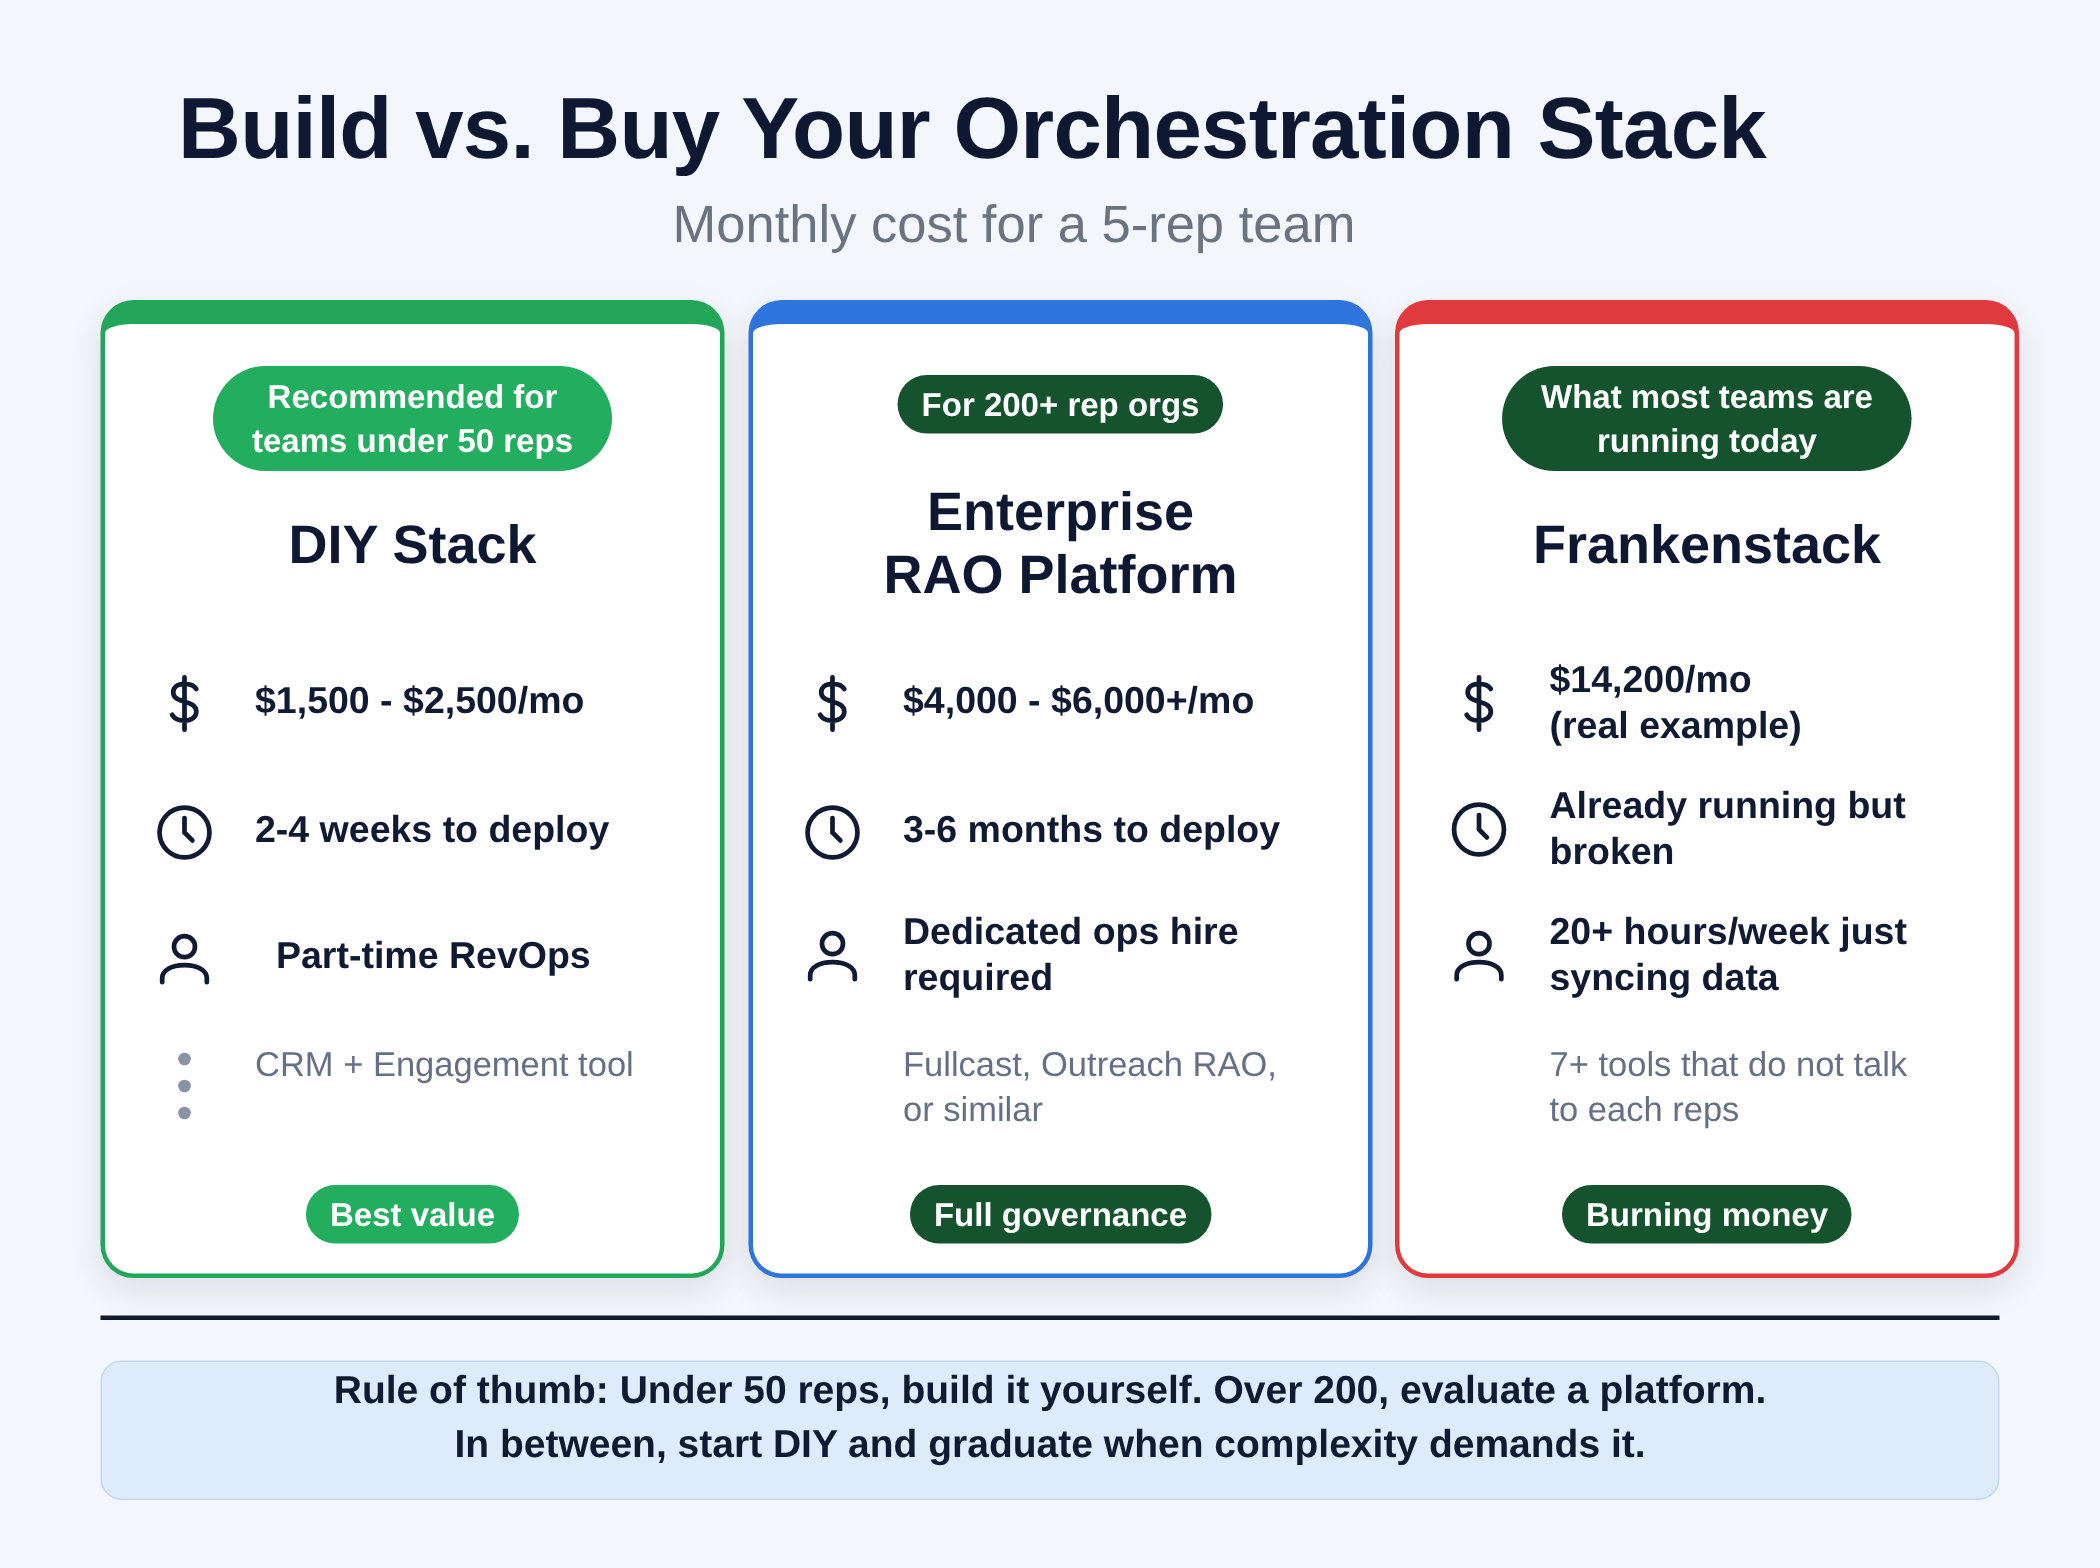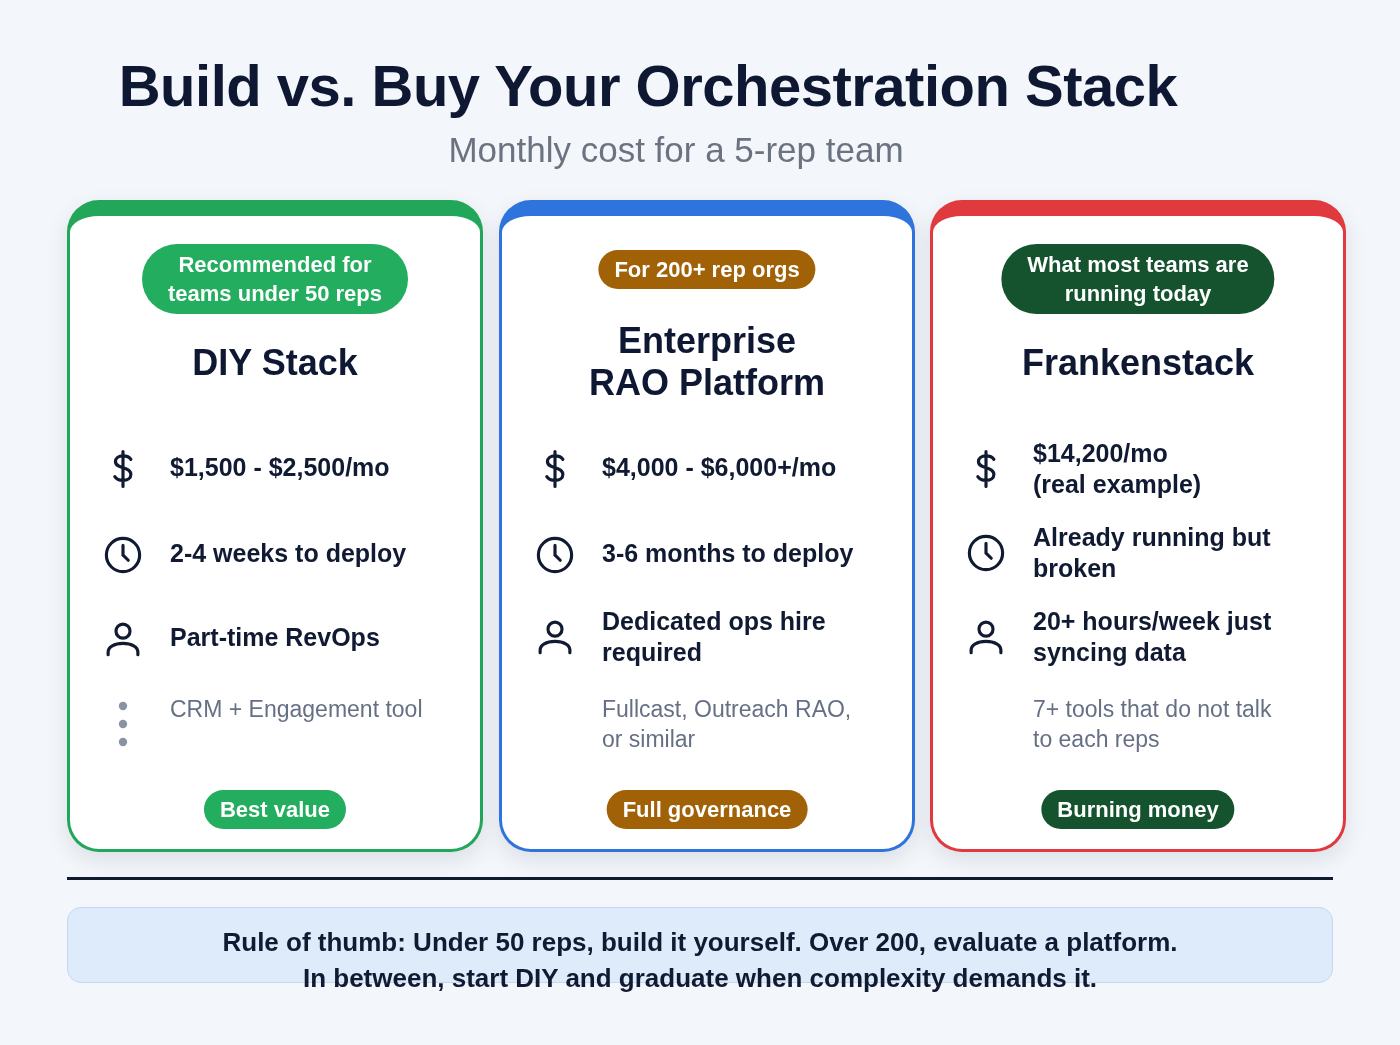--- a/index.html
+++ b/index.html
@@ -15,55 +15,55 @@
       position: absolute; left: 0; top: 52px; width: 1296px;
       text-align: center; font-size: 58px; font-weight: 700;
       color: #0f1833; letter-spacing: -0.5px;
     }
     .subtitle {
       position: absolute; left: 0; top: 130px; width: 1352px;
       text-align: center; font-size: 35px; color: #6b7280;
     }
     .card {
       position: absolute; top: 200px; width: 416px; height: 652px;
-      background: #fff; border-radius: 32px;
+      background: #fff; border-radius: 22px;
       border: 3px solid; border-top-width: 16px;
       box-shadow: 0 8px 22px rgba(20,30,60,0.10);
     }
     .card.green { left: 67px; border-color: #22a75a; }
     .card.blue  { left: 499px; border-color: #2f74dc; }
     .card.red   { left: 930px; border-color: #e0393e; }
     .pill {
       position: absolute; left: 50%; transform: translateX(-50%);
       color: #fff; font-weight: 700; font-size: 22px; line-height: 29px;
       text-align: center; border-radius: 40px; white-space: nowrap;
     }
     .green .pill { background: #23ad5e; }
-    .blue .pill  { background: #a16207; }
+    .blue .pill  { background: #14532d; }
     .red .pill   { background: #14532d; }
     .pill.top2 { top: 28px; padding: 6px 26px; }
     .pill.top1 { top: 34px; padding: 5px 16px; }
     .pill.bottom { top: 574px; padding: 5px 16px; font-size: 22px; }
     .card-title {
       position: absolute; left: 0; width: 100%; text-align: center;
       font-size: 36px; font-weight: 700; color: #0f1833; line-height: 42px;
     }
     .row { position: absolute; left: 30px; right: 20px; display: flex; align-items: flex-start; }
     .icon { width: 46px; height: 46px; flex: 0 0 46px; margin-right: 24px; display: flex; align-items: center; justify-content: center; }
     .icon svg { width: 42px; height: 42px; }
     .row-text { font-size: 25px; font-weight: 700; color: #111a33; line-height: 31px; }
     .row-note { font-size: 23px; color: #667085; line-height: 30px; }
     .divider {
       position: absolute; left: 67px; top: 877px; width: 1266px; height: 3px; background: #121a30;
     }
     .footer {
-      position: absolute; left: 67px; top: 907px; width: 1266px; height: 76px;
+      position: absolute; left: 67px; top: 907px; width: 1266px; height: 93px;
       background: #deebfa; border: 1px solid #c5d8ef; border-radius: 14px;
       text-align: center; font-size: 26px; font-weight: 700; color: #111a33;
-      line-height: 36px; padding-top: 16px;
+      line-height: 36px; 
     }
   </style>
 </head>
 <body>
 
 <div class="title">Build vs. Buy Your Orchestration Stack</div>
 <div class="subtitle">Monthly cost for a 5-rep team</div>
 
 <div class="card green">
   <div class="pill top2">
@@ -89,21 +89,21 @@
     </span>
     <div class="row-text" style="padding-top:6px;">2-4 weeks to deploy</div>
   </div>
   <div class="row" style="top:400px;">
     <span class="icon">
       <svg viewBox="0 0 24 24" fill="none" stroke="#111a33" stroke-width="1.8" stroke-linecap="round">
           <circle cx="12" cy="7.5" r="4"></circle>
           <path d="M3.5 21v-1.5c0-3 3.5-5 8.5-5s8.5 2 8.5 5V21"></path>
         </svg>
     </span>
-    <div class="row-text" style="padding-top:6px;">Part-time RevOps</div>
+    <div class="row-text" style="padding-top:6px;margin-left:14px;">Part-time RevOps</div>
   </div>
   <div class="row" style="top:478px;">
     <span class="icon" style="height:60px;">
       <svg viewBox="0 0 10 40" style="width:12px;height:56px;">
           <circle cx="5" cy="5" r="3.5" fill="#8a93a3"></circle>
           <circle cx="5" cy="20" r="3.5" fill="#8a93a3"></circle>
           <circle cx="5" cy="35" r="3.5" fill="#8a93a3"></circle>
         </svg>
     </span>
     <div class="row-note">

